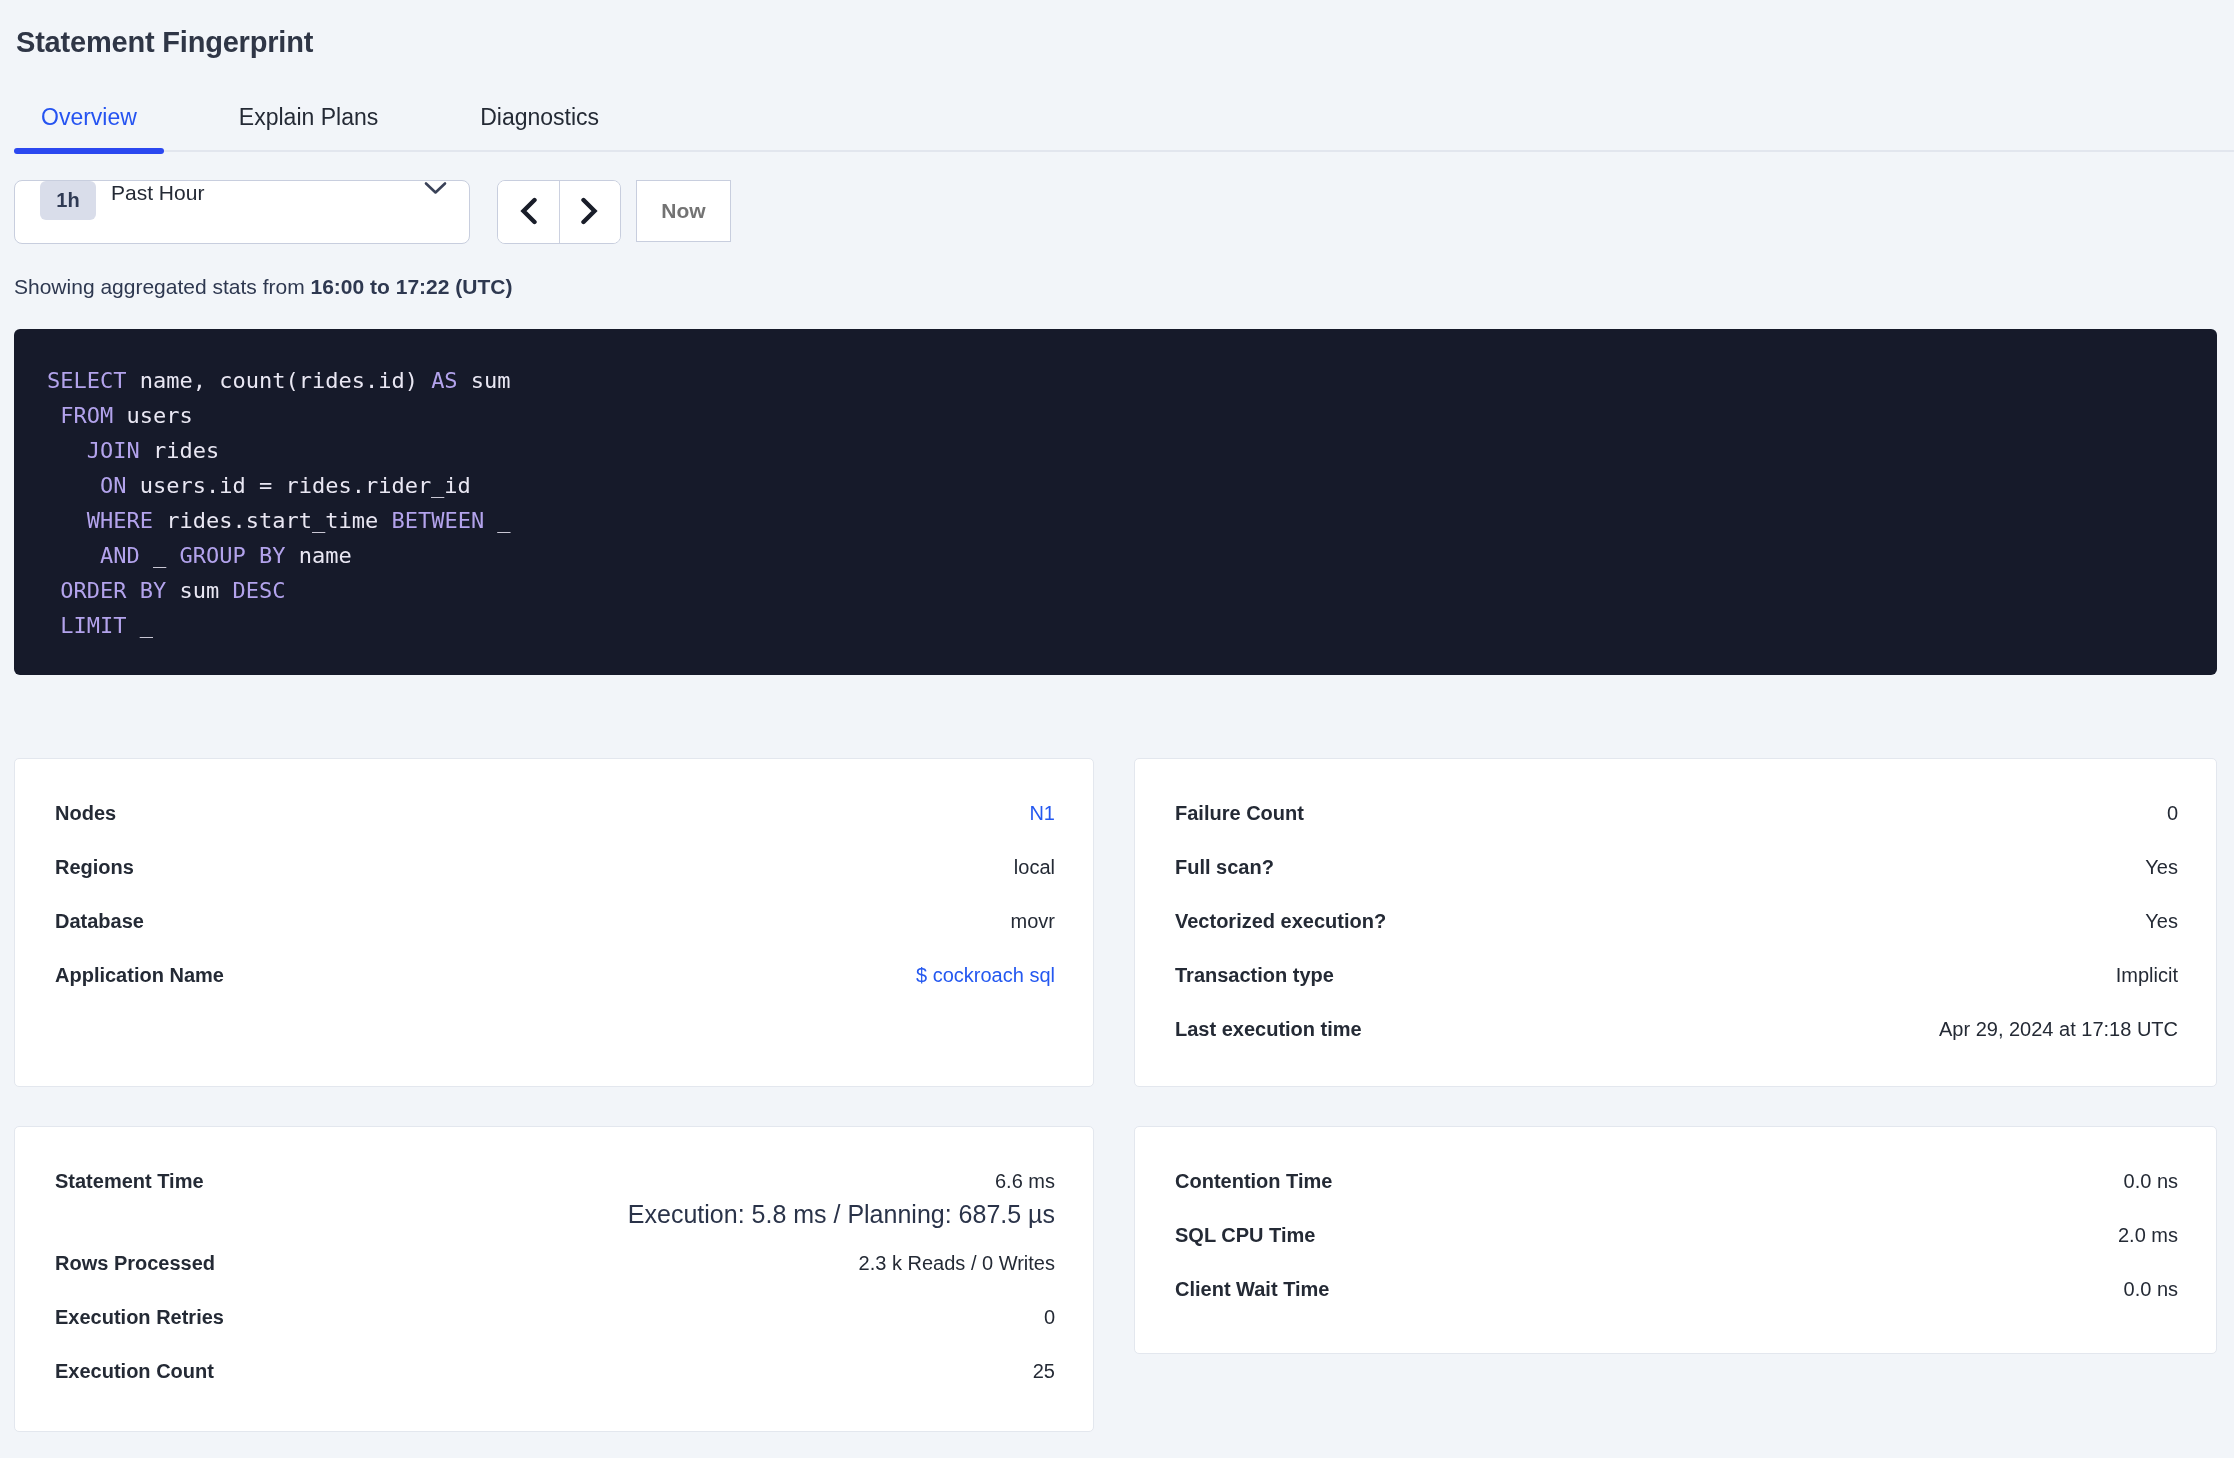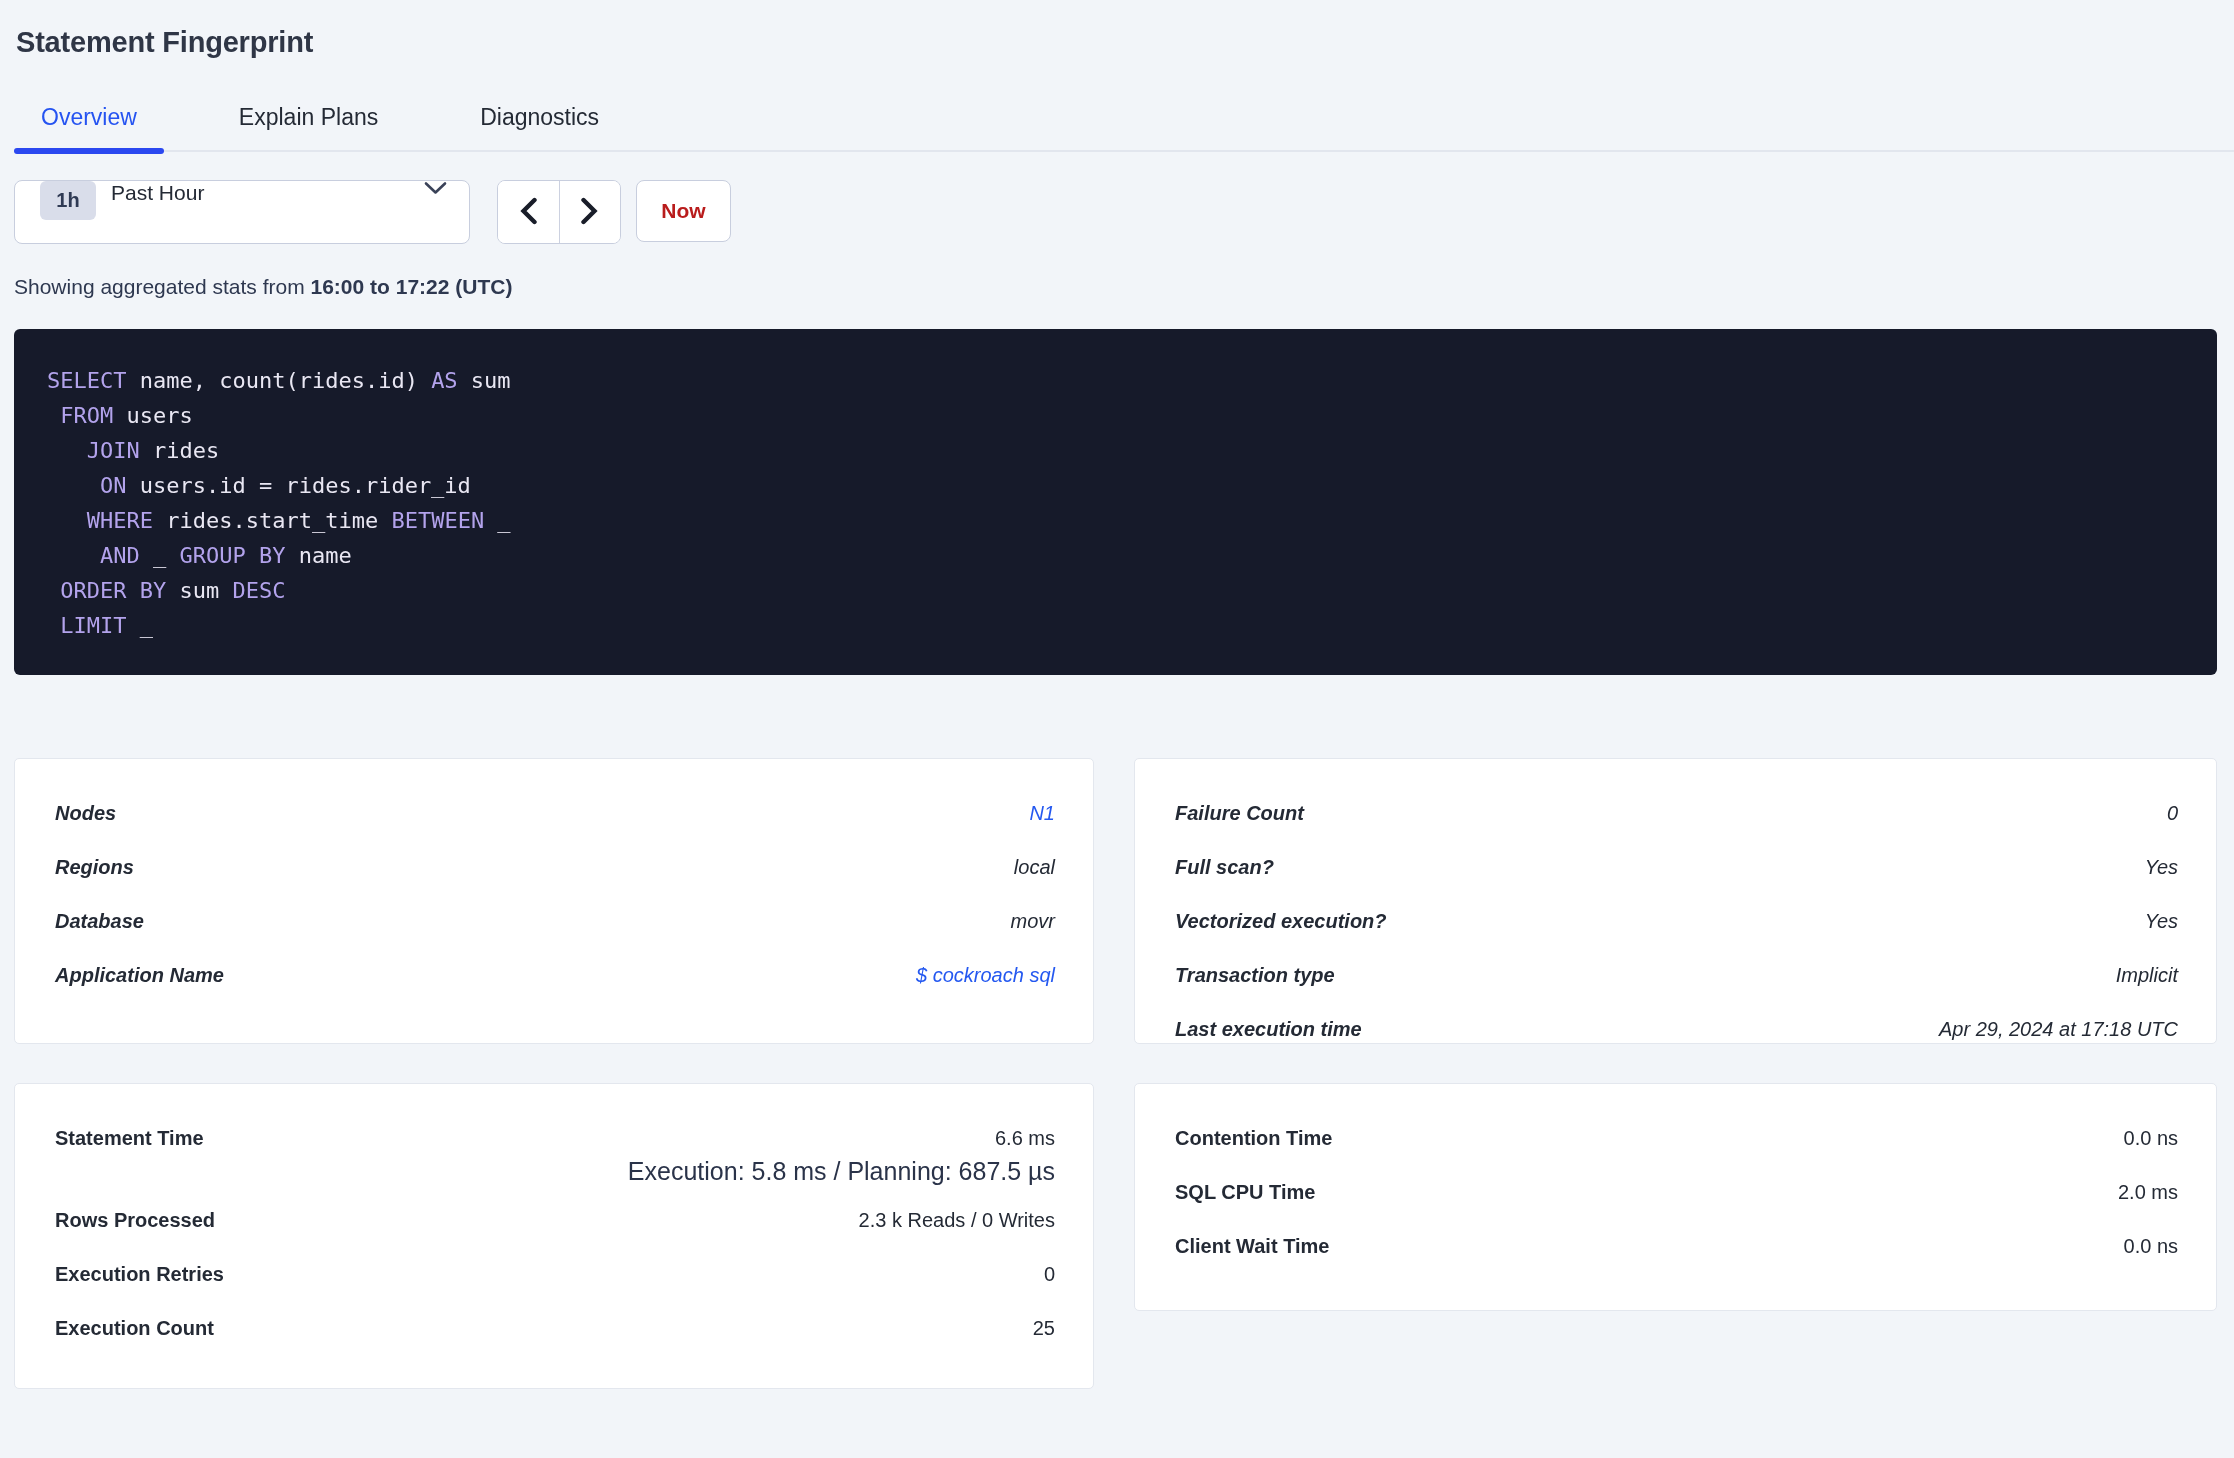--- a/index.html
+++ b/index.html
@@ -52,23 +52,23 @@
     background:#fff; border:1.5px solid #c8cede; border-radius:8px; overflow:hidden;
   }
   .nav-btn {
     flex:1; display:flex; align-items:center; justify-content:center;
     background:#fff; border:none; cursor:pointer;
   }
   .nav-btn.next { border-left:1.5px solid #ccd1e0; }
 
   .now-btn {
     margin-left:15px; width:95px; height:62px;
-    background:#fff; border:1.5px solid #c8cede; border-radius:8px;
+    background:#fff; border:1.5px solid #c8cede; border-radius:0;
     font-family:"Liberation Sans", sans-serif;
-    font-size:21px; font-weight:700; color:#b91c1c; cursor:pointer;
+    font-size:21px; font-weight:700; color:#737373; cursor:pointer;
   }
 
   
   .stats-line { margin-top:31px; font-size:21px; color:#2e3850; }
   .stats-line b { font-weight:700; }
 
   
   .sql-box {
     margin-top:30px; height:346px; background:#161a2a; border-radius:6px;
     padding:34px 30px 32px 33px;
@@ -80,21 +80,21 @@
 
   
   .cards {
     display:grid; grid-template-columns:1080px 1083px;
     column-gap:40px; row-gap:39px; margin-top:83px; align-items:start;
   }
   .card {
     background:#fff; border:1px solid #e3e7ee; border-radius:5px;
     padding:27px 38px 0 40px;
   }
-  .card.h-info { height:286px;font-style:italic; }
+  .card.h-info { height:329px; }
   .card.h-perf-l { height:306px; }
   .card.h-perf-r { height:228px; }
   .stat-row {
     height:54px; display:flex; align-items:center; justify-content:space-between;
   }
   .stat-label { font-size:20px; font-weight:700; color:#242a35; }
   .stat-value { font-size:20px; color:#242a35; text-align:right; }
   .stat-value.link { color:#2458f0; cursor:pointer; }
   .stat-sub {
     font-size:25px; color:#2a3349; text-align:right;

